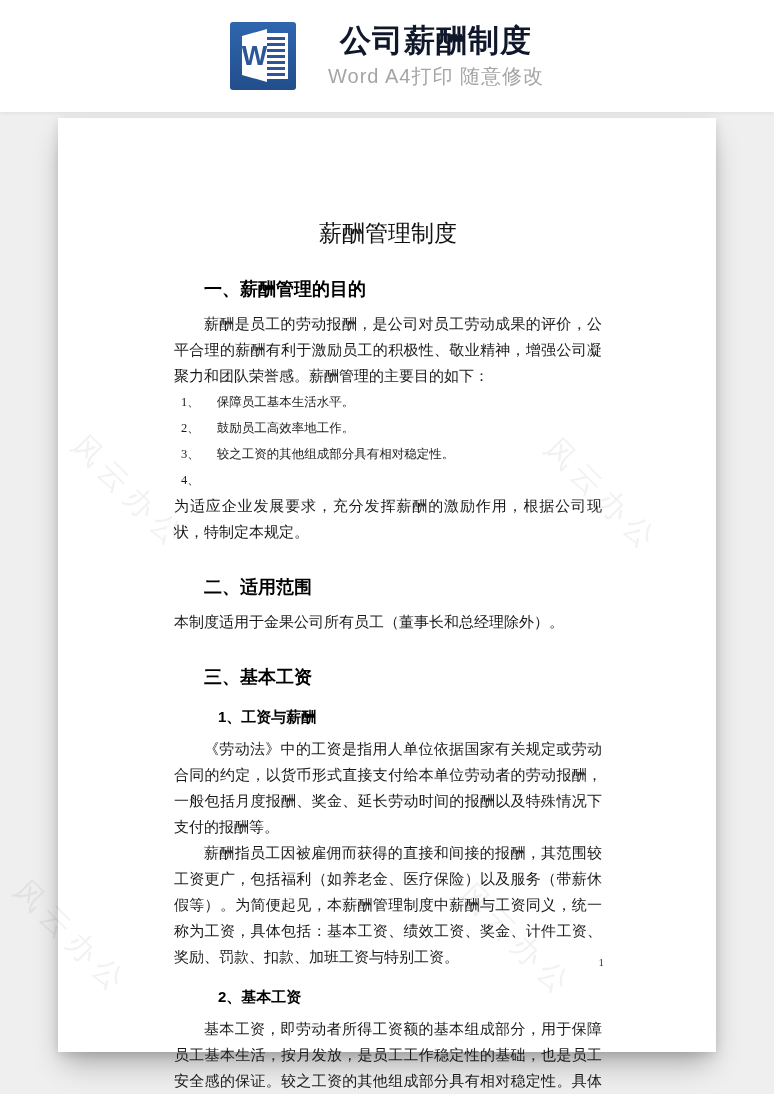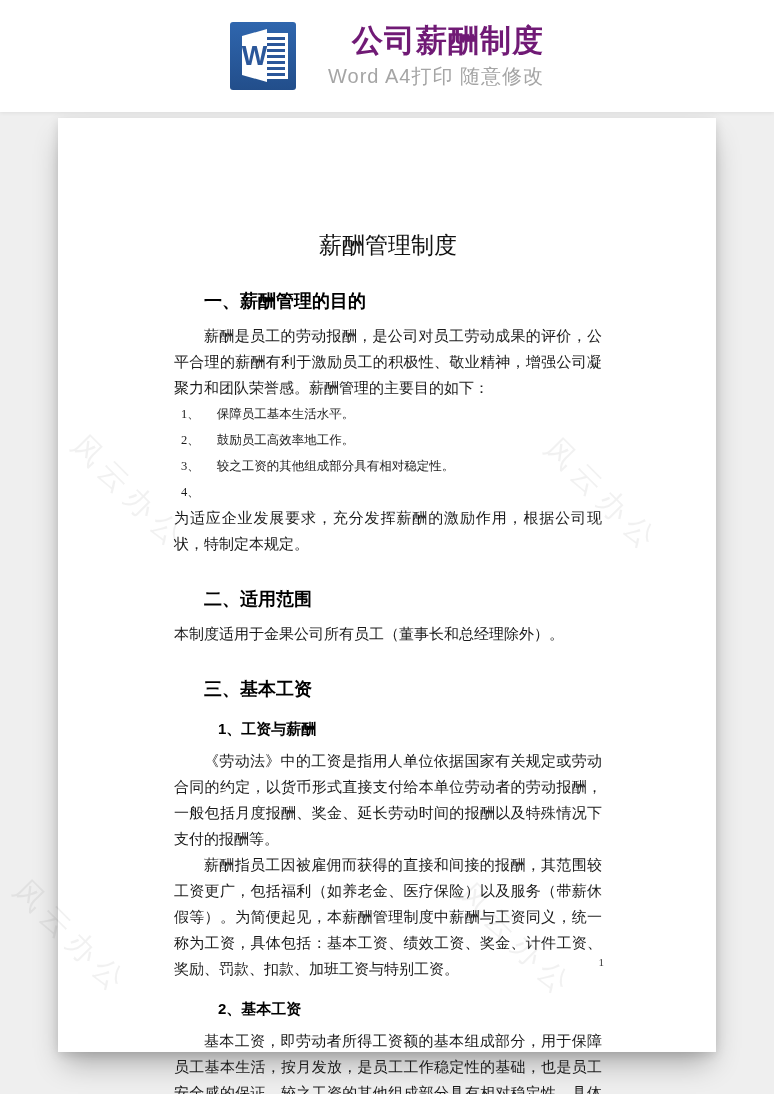--- a/index.html
+++ b/index.html
@@ -15,36 +15,36 @@
     background:#ffffff;
     box-shadow:0 1px 4px rgba(0,0,0,0.07);
     z-index:2;
   }
   .header-inner{
     height:100%;display:flex;align-items:center;justify-content:center;gap:32px;
   }
   .word-icon-box{flex:0 0 auto;width:66px;height:68px;}
   .header-text{text-align:center;font-family:"Liberation Sans","DejaVu Sans",sans-serif;}
   .header-title{
-    font-size:31px;font-weight:700;color:#701a75;letter-spacing:1px;line-height:34px;text-align:right;
+    font-size:31px;font-weight:700;color:#0f172a;letter-spacing:1px;line-height:34px;
   }
   .header-subtitle{
     font-size:20px;color:#a5a5a5;letter-spacing:1px;margin-top:6px;line-height:24px;
   }
   
   .page{
     position:absolute;left:58px;top:118px;width:658px;height:934px;
     background:#ffffff;box-sizing:border-box;
     padding:100px 114px 0 116px;
     box-shadow:0 16px 28px -6px rgba(0,0,0,0.30),0 3px 10px rgba(0,0,0,0.12);
     z-index:1;
   }
   .doc-title{
     text-align:center;font-size:23px;line-height:32px;font-weight:400;color:#111;
-    margin:12px 0 26px 0;
+    margin:0 0 26px 0;
   }
   .sec-heading{
     font-family:"Liberation Sans","DejaVu Sans",sans-serif;
     font-weight:700;font-size:18px;color:#000;line-height:26px;
     margin:8px 0 9px 0;padding-left:30px;
   }
   .sec-heading.mt{margin-top:29px;}
   .sub-heading{
     font-family:"Liberation Sans","DejaVu Sans",sans-serif;
     font-weight:700;font-size:15px;color:#000000;line-height:24px;

